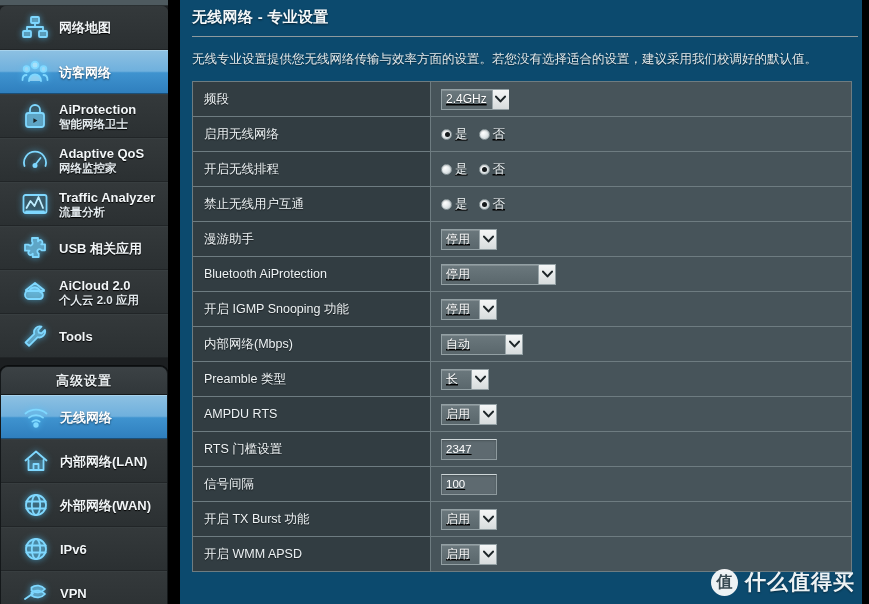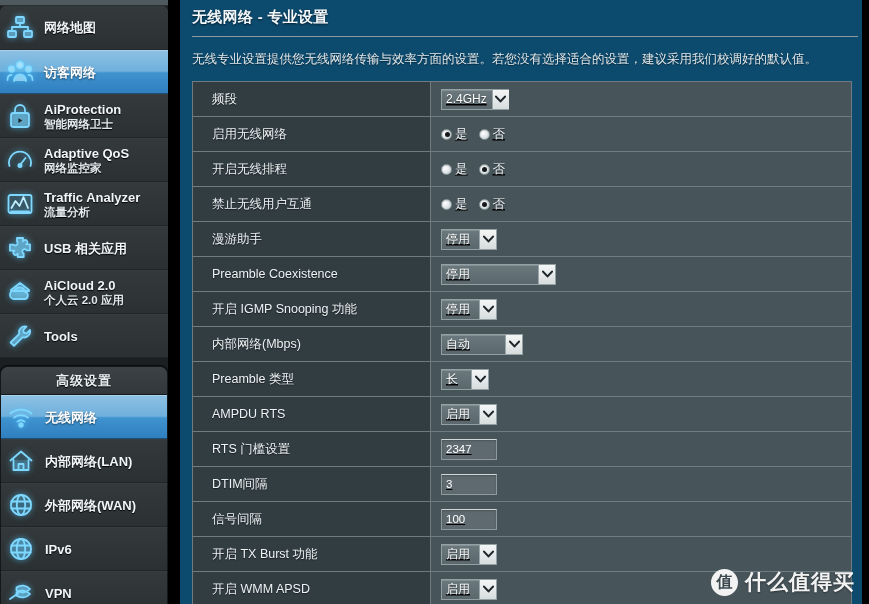--- a/index.html
+++ b/index.html
@@ -48,21 +48,21 @@
     background: linear-gradient(to bottom, #3c4245 0%, #31373a 100%);
     border-bottom: 1px solid #14181a;
     letter-spacing: 1px;
     text-shadow: 0 1px 1px #000;
   }
   .menu-item {
     position: relative;
     display: flex;
     align-items: center;
     height: 44px;
-    padding-left: 0;
+    padding-left: 15px;
     border-bottom: 1px solid #212527;
     border-top: 1px solid #383e40;
     background: linear-gradient(to bottom, #34393b 0%, #2b3032 100%);
     cursor: pointer;
   }
   .menu-item:first-child { border-top: none; }
   .menu-item.sel {
     background: linear-gradient(to bottom, #8cc0e2 0%, #6fb0dd 48%, #3f93cf 52%, #2f7fbe 100%);
     border-top: 1px solid #a8d3ec;
     border-bottom: 1px solid #1b4f78;
@@ -127,21 +127,21 @@
     border-bottom: 1px solid #6e7c81;
   }
   .fcell-label {
     width: 238px;
     flex: 0 0 238px;
     background: #323d42;
     color: #eef3f5;
     font-size: 12.5px;
     display: flex;
     align-items: center;
-    padding-left: 19px;
+    padding-left: 11px;
     border-right: 1px solid #6e7c81;
     text-shadow: 0 1px 1px rgba(0,0,0,.55);
   }
   .fcell-value {
     flex: 1 1 auto;
     background: #47545a;
     display: flex;
     align-items: center;
     padding-left: 10px;
     text-decoration: underline;
@@ -496,21 +496,21 @@
               <span class="sel-text">停用</span>
               <span class="sel-arrow">
                 <svg width="11" height="8" viewBox="0 0 11 8">
                   <path d="M1 1.6L5.5 6.4 10 1.6" fill="none" stroke="#1d2528" stroke-width="2.1" stroke-linecap="round" stroke-linejoin="round"></path>
                 </svg>
               </span>
             </div>
           </div>
         </div>
         <div class="frow">
-          <div class="fcell-label">Preamble Coexistence</div>
+          <div class="fcell-label">Bluetooth AiProtection</div>
           <div class="fcell-value">
             <div class="sel-box" style="width: 115px;">
               <span class="sel-text">停用</span>
               <span class="sel-arrow">
                 <svg width="11" height="8" viewBox="0 0 11 8">
                   <path d="M1 1.6L5.5 6.4 10 1.6" fill="none" stroke="#1d2528" stroke-width="2.1" stroke-linecap="round" stroke-linejoin="round"></path>
                 </svg>
               </span>
             </div>
           </div>
@@ -564,26 +564,20 @@
                   <path d="M1 1.6L5.5 6.4 10 1.6" fill="none" stroke="#1d2528" stroke-width="2.1" stroke-linecap="round" stroke-linejoin="round"></path>
                 </svg>
               </span>
             </div>
           </div>
         </div>
         <div class="frow">
           <div class="fcell-label">RTS 门槛设置</div>
           <div class="fcell-value">
             <input class="txt-input" type="text" value="2347" style="">
-          </div>
-        </div>
-        <div class="frow">
-          <div class="fcell-label">DTIM间隔</div>
-          <div class="fcell-value">
-            <input class="txt-input" type="text" value="3" style="">
           </div>
         </div>
         <div class="frow">
           <div class="fcell-label">信号间隔</div>
           <div class="fcell-value">
             <input class="txt-input" type="text" value="100" style="">
           </div>
         </div>
         <div class="frow">
           <div class="fcell-label">开启 TX Burst 功能</div>

